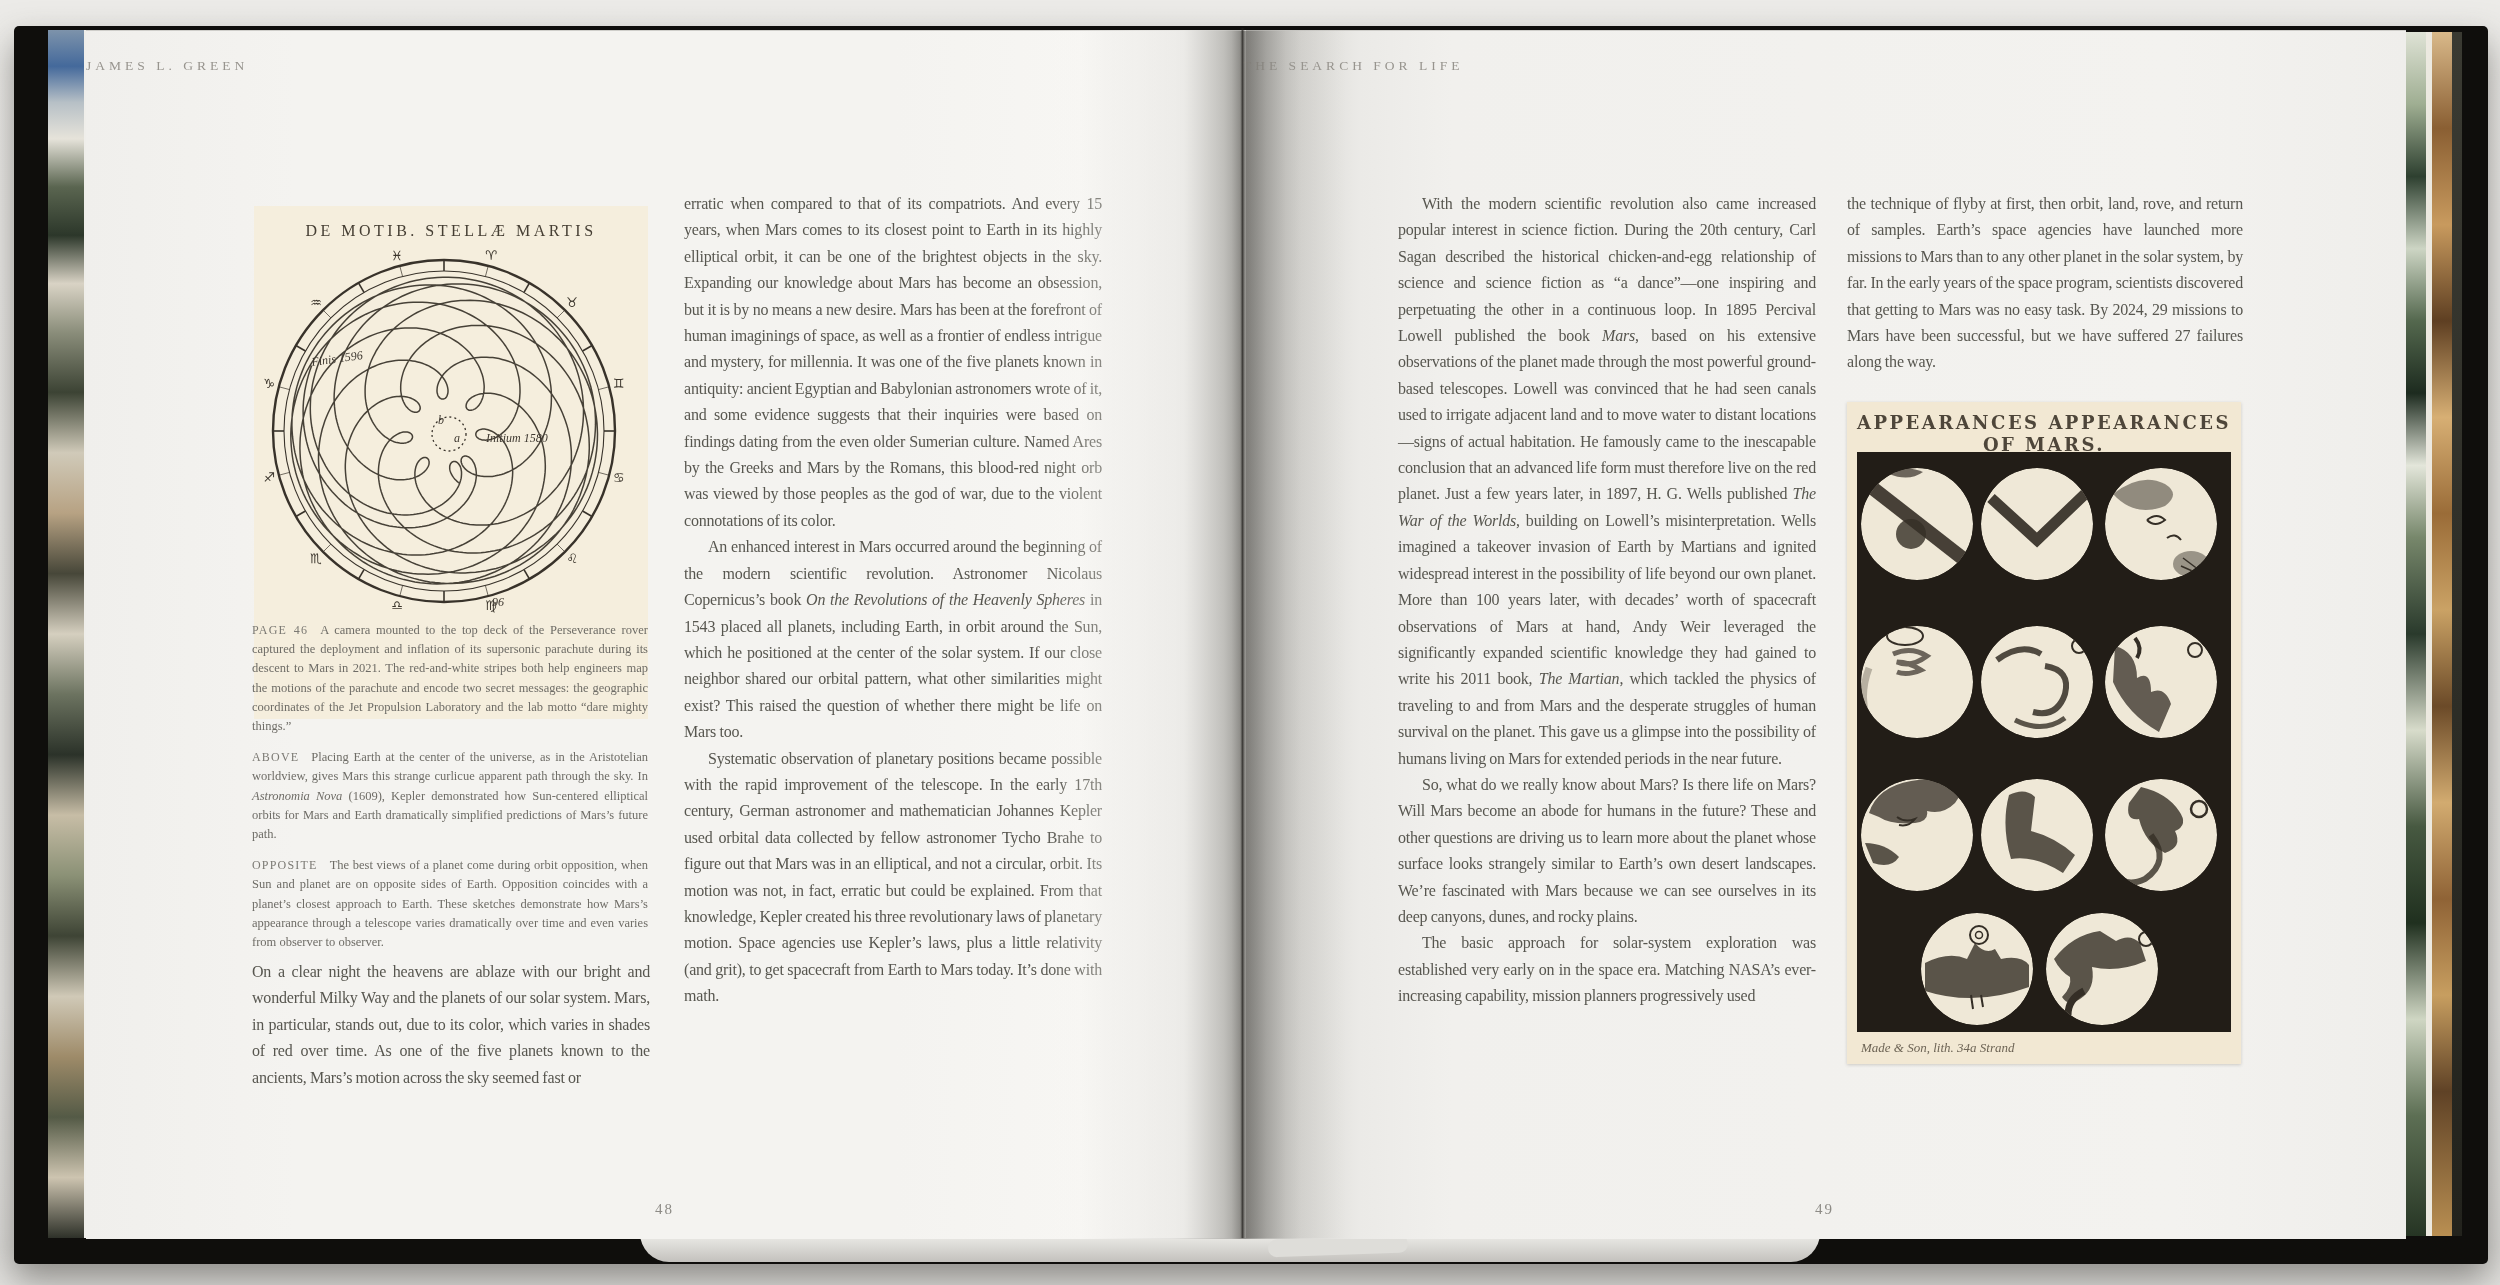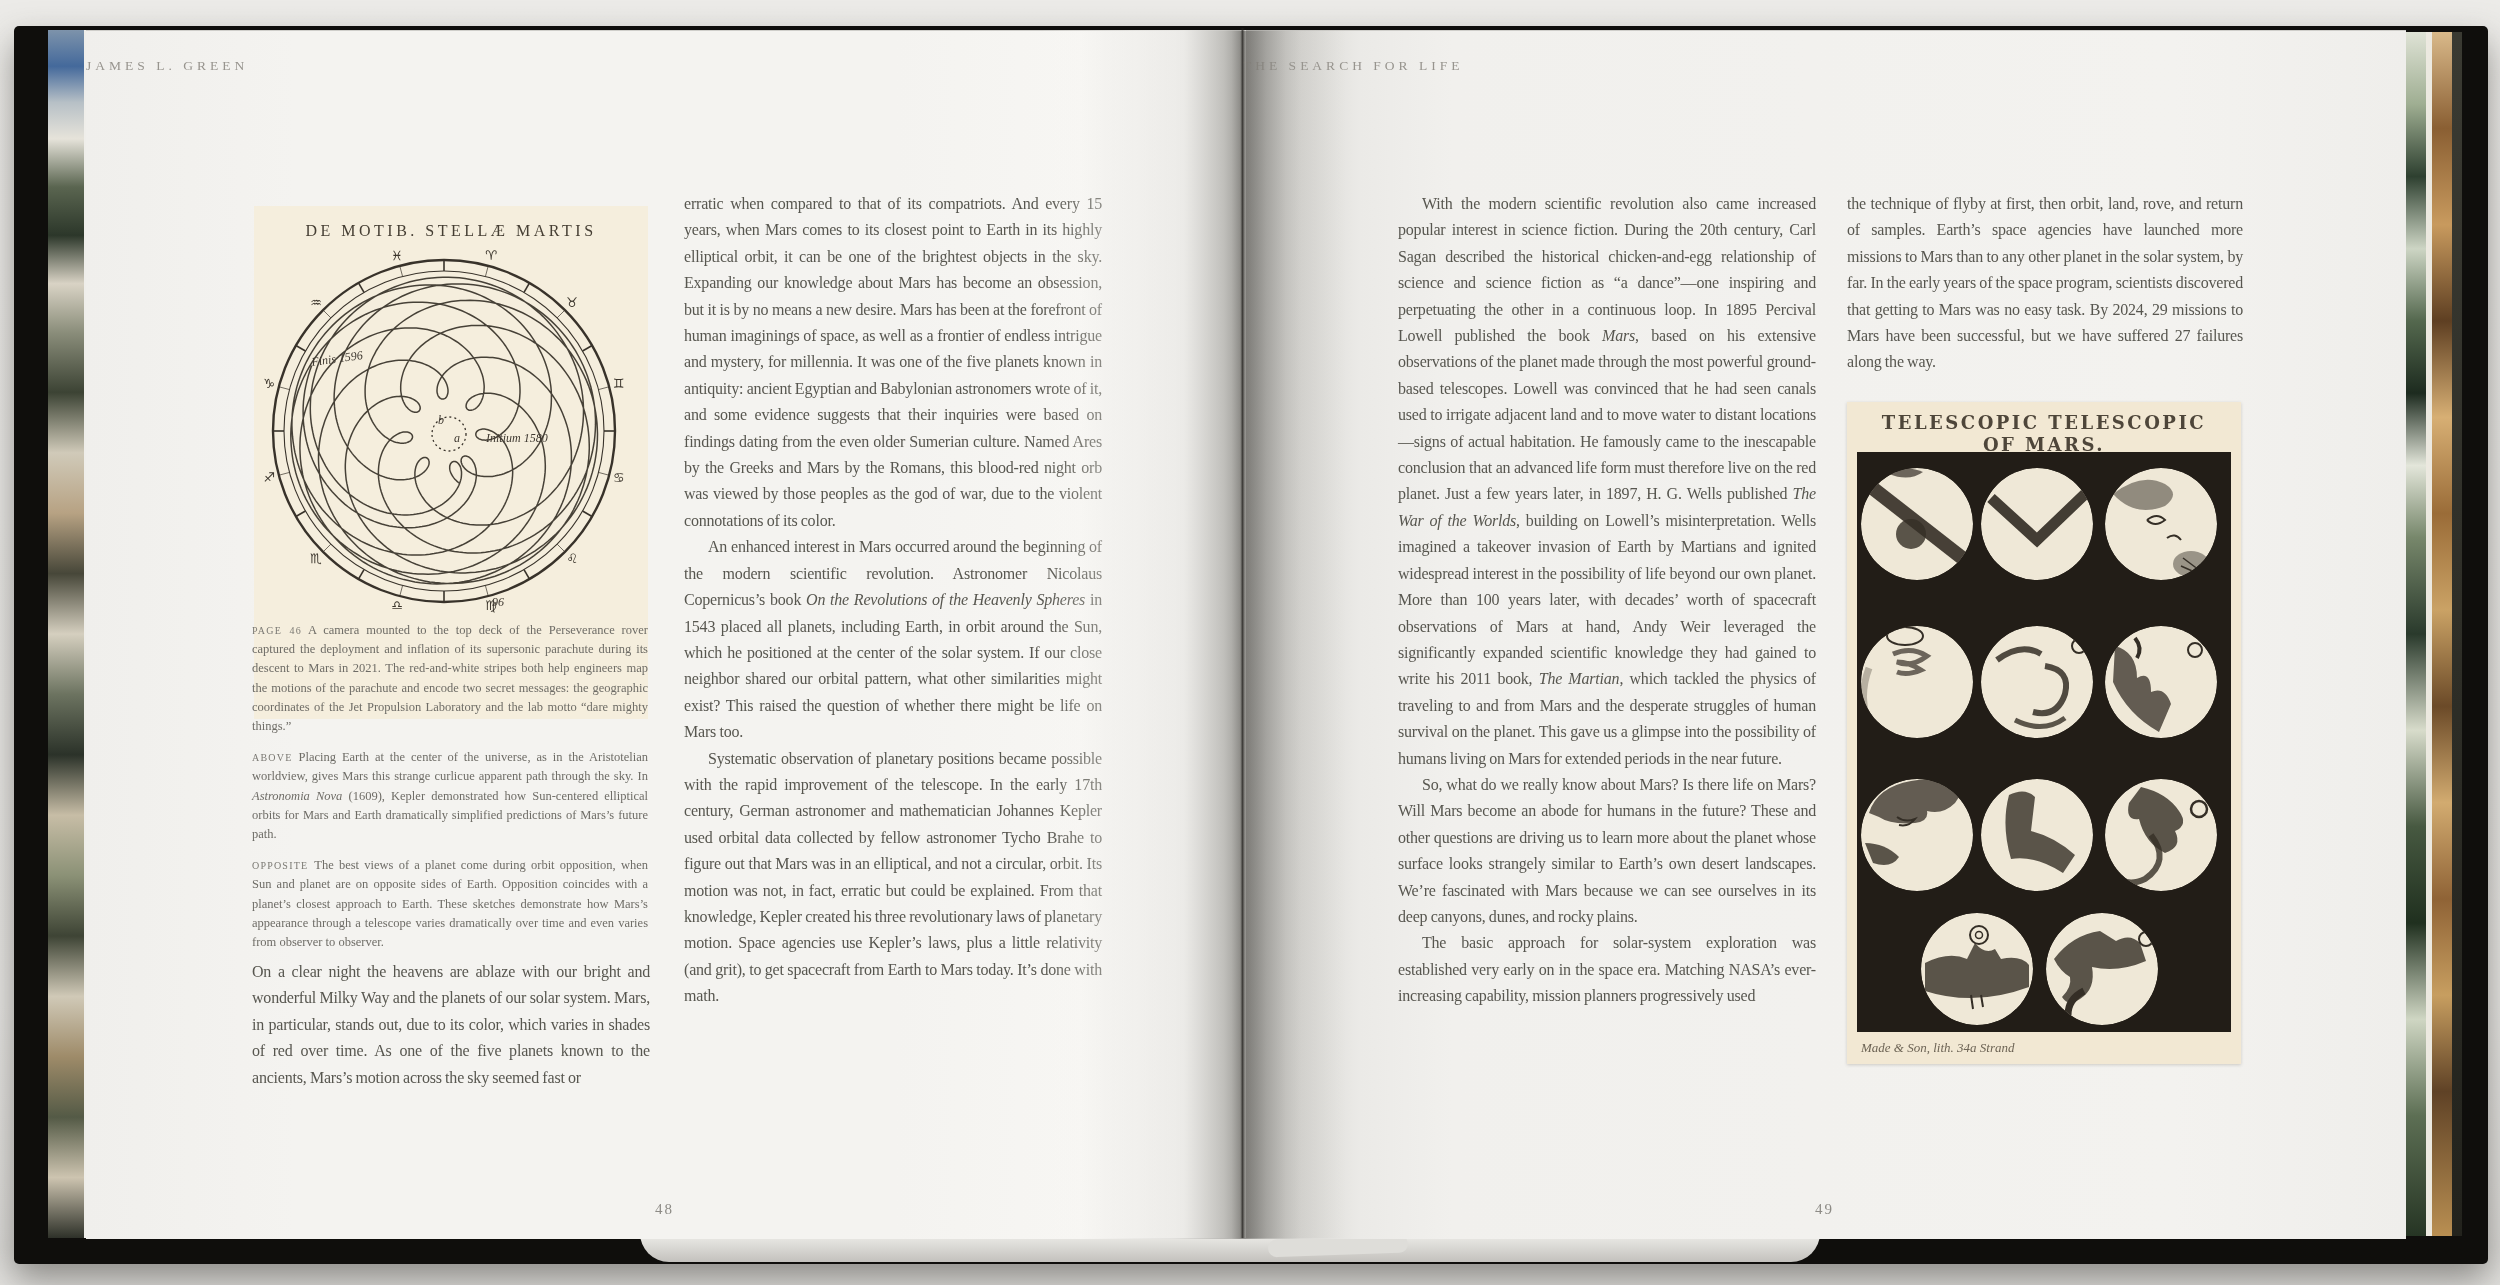--- a/index.html
+++ b/index.html
@@ -50,21 +50,21 @@
     font-size:13.5px;letter-spacing:4px;color:#97948e;}
   .page-number{position:absolute;top:1170px;left:0;right:0;text-align:center;
     font-size:15px;letter-spacing:2px;color:#8d8b86;}
   .body-col{position:absolute;color:#57564f;font-size:16px;line-height:26.4px;
     text-align:justify;letter-spacing:-0.2px;word-spacing:-0.5px;}
   .body-p{margin:0;}
   .body-p.indent{text-indent:24px;}
   i{font-style:italic;}
   .captions{position:absolute;color:#6e6c66;font-size:12.5px;line-height:19.2px;text-align:justify;}
   .caption{margin:0 0 12px 0;}
-  .cap-label{font-size:10px;letter-spacing:1.2px;color:#7b7973;margin-right:6px;}
+  .cap-label{font-size:12px;letter-spacing:1.2px;color:#7b7973;margin-right:12px;}
   .figure-kepler{position:absolute;left:168px;top:175px;width:394px;height:513px;background:#f5eedd;}
   .kepler-title{position:absolute;top:16px;left:0;right:0;text-align:center;
     font-size:16px;letter-spacing:3.5px;color:#453e33;}
   #kepler-svg{position:absolute;left:0;top:0;}
   .kepler-note{font-style:italic;font-size:12px;fill:#3f3931;font-family:"Liberation Serif",serif;}
   .zodiac-glyph{font-size:13px;fill:#3b352c;text-anchor:middle;font-family:"DejaVu Sans",sans-serif;}
   .plate{position:absolute;left:604px;top:371px;width:394px;height:662px;background:#f2e8d3;
     box-shadow:0 1px 3px rgba(90,85,75,.25);}
   .plate-title{position:absolute;top:10px;left:0;right:0;text-align:center;font-weight:bold;
     font-size:18px;letter-spacing:2.5px;color:#4e463a;line-height:22px;font-family:"DejaVu Serif",serif;}
@@ -167,21 +167,21 @@
     <p class="body-p indent"><span>So, what do we really know about Mars? Is there life on Mars? Will Mars become an abode for humans in the future? These and other questions are driving us to learn more about the planet whose surface looks strangely similar to Earth’s own desert landscapes. We’re fascinated with Mars because we can see ourselves in its deep canyons, dunes, and rocky plains.</span></p>
     <p class="body-p indent"><span>The basic approach for solar-system exploration was established very early on in the space era. Matching NASA’s ever-increasing capability, mission planners progressively used</span></p>
   </div>
 
   <div class="body-col" style="left:604px;top:160px;width:396px;">
     <p class="body-p"><span>the technique of flyby at first, then orbit, land, rove, and return of samples. Earth’s space agencies have launched more missions to Mars than to any other planet in the solar system, by far. In the early years of the space program, scientists discovered that getting to Mars was no easy task. By 2024, 29 missions to Mars have been successful, but we have suffered 27 failures along the way.</span></p>
   </div>
 
   <div class="plate">
     <div class="plate-title">
-      <div>TELESCOPIC TELESCOPIC</div>
+      <div>APPEARANCES APPEARANCES</div>
       <div>OF MARS.</div>
     </div>
     <svg class="plate-svg" width="374" height="580" viewBox="0 0 374 580">
       <defs>
         <clipPath id="mc">
             <circle r="56"></circle>
           </clipPath>
       </defs>
       <rect x="0" y="0" width="374" height="580" fill="#221d17"></rect>
 

